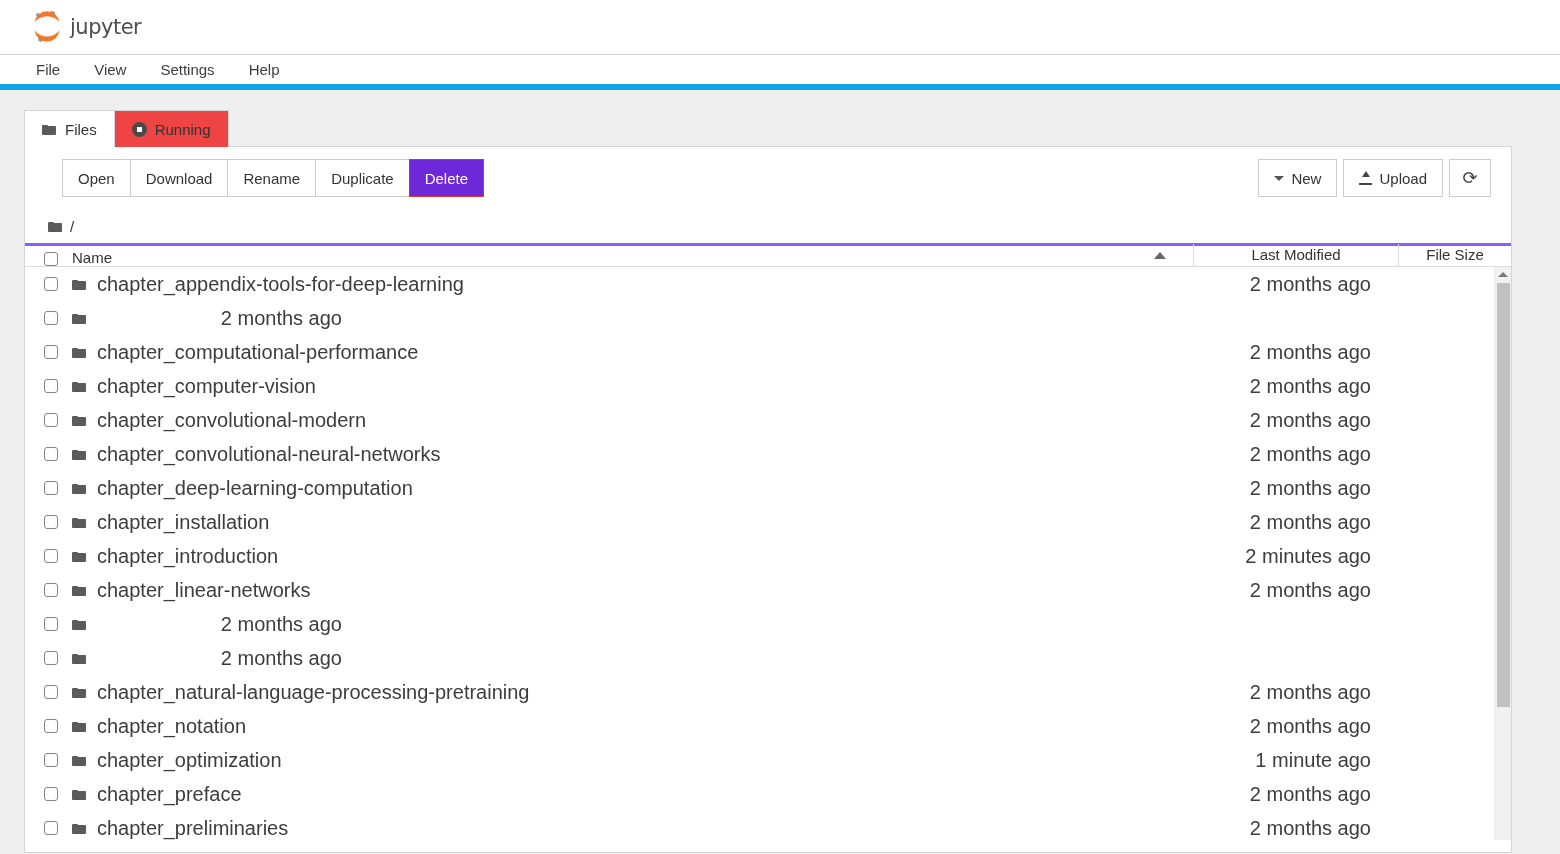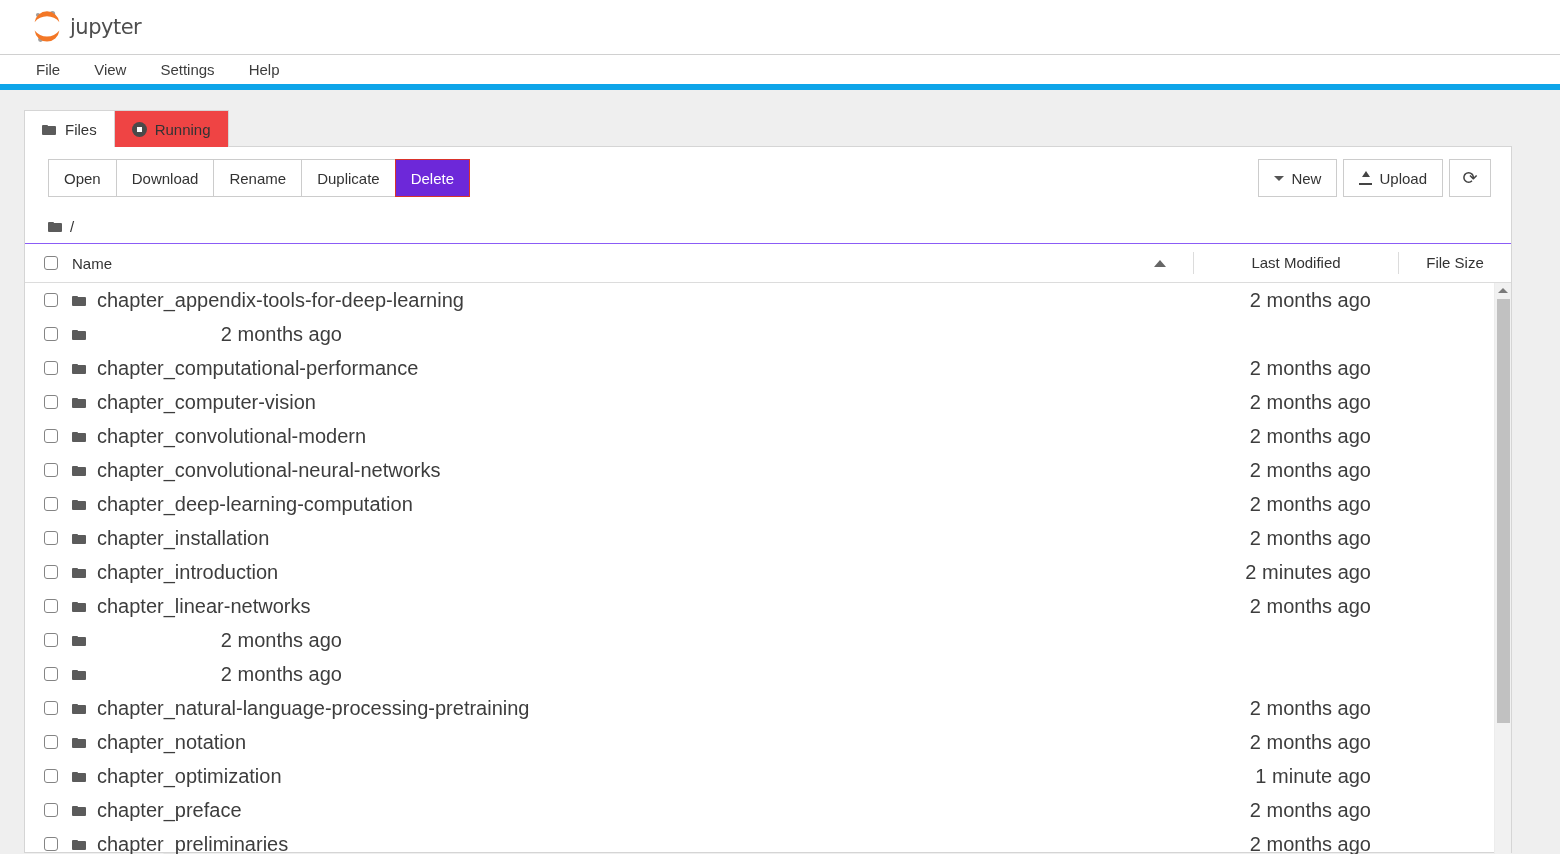--- a/index.html
+++ b/index.html
@@ -145,21 +145,21 @@
     background: #ffffff;
     border: 1px solid #d5d5d5;
     box-sizing: border-box;
   }
 
   
   #toolbar {
     height: 62px;
     display: flex;
     align-items: center;
-    padding: 0 20px 0 23px;
+    padding: 0 20px 0 37px;
     box-sizing: border-box;
     justify-content: space-between;
   }
   .btn-group { display: flex; }
   .btn {
     height: 38px;
     padding: 0 15px;
     font-size: 15px;
     background: #ffffff;
     border: 1px solid #cccccc;
@@ -226,24 +226,24 @@
     align-items: center;
     padding-left: 23px;
     box-sizing: border-box;
     font-size: 15px;
     color: #333333;
   }
   #breadcrumb .folder-ico { margin-right: 7px; }
 
   
   #table-head {
-    height: 40px;
-    display: flex;
-    align-items: center;
-    border-top: 1px solid #8b5cf6;
+    height: 24px;
+    display: flex;
+    align-items: flex-end;
+    border-top: 3px solid #8b5cf6;
     border-bottom: 1px solid #dcdcdc;
     box-sizing: border-box;
     font-size: 15px;
     color: #333333;
   }
   .cb {
     width: 14px; height: 14px;
     border: 1px solid #848484;
     border-radius: 3px;
     background: #ffffff;

